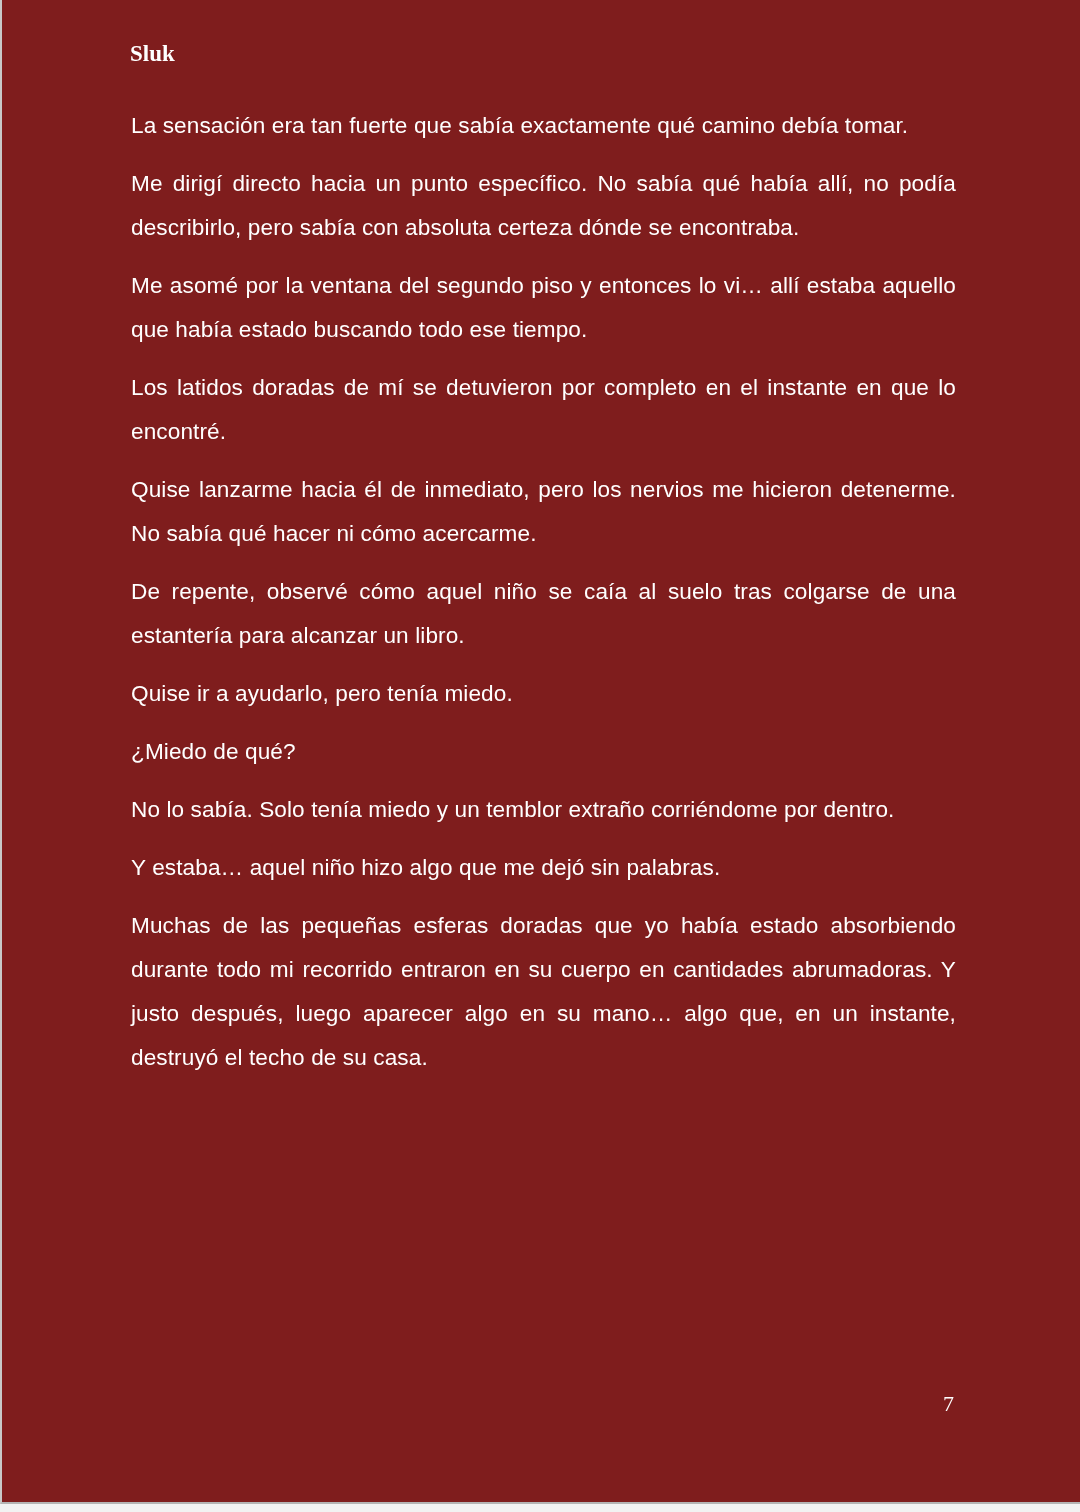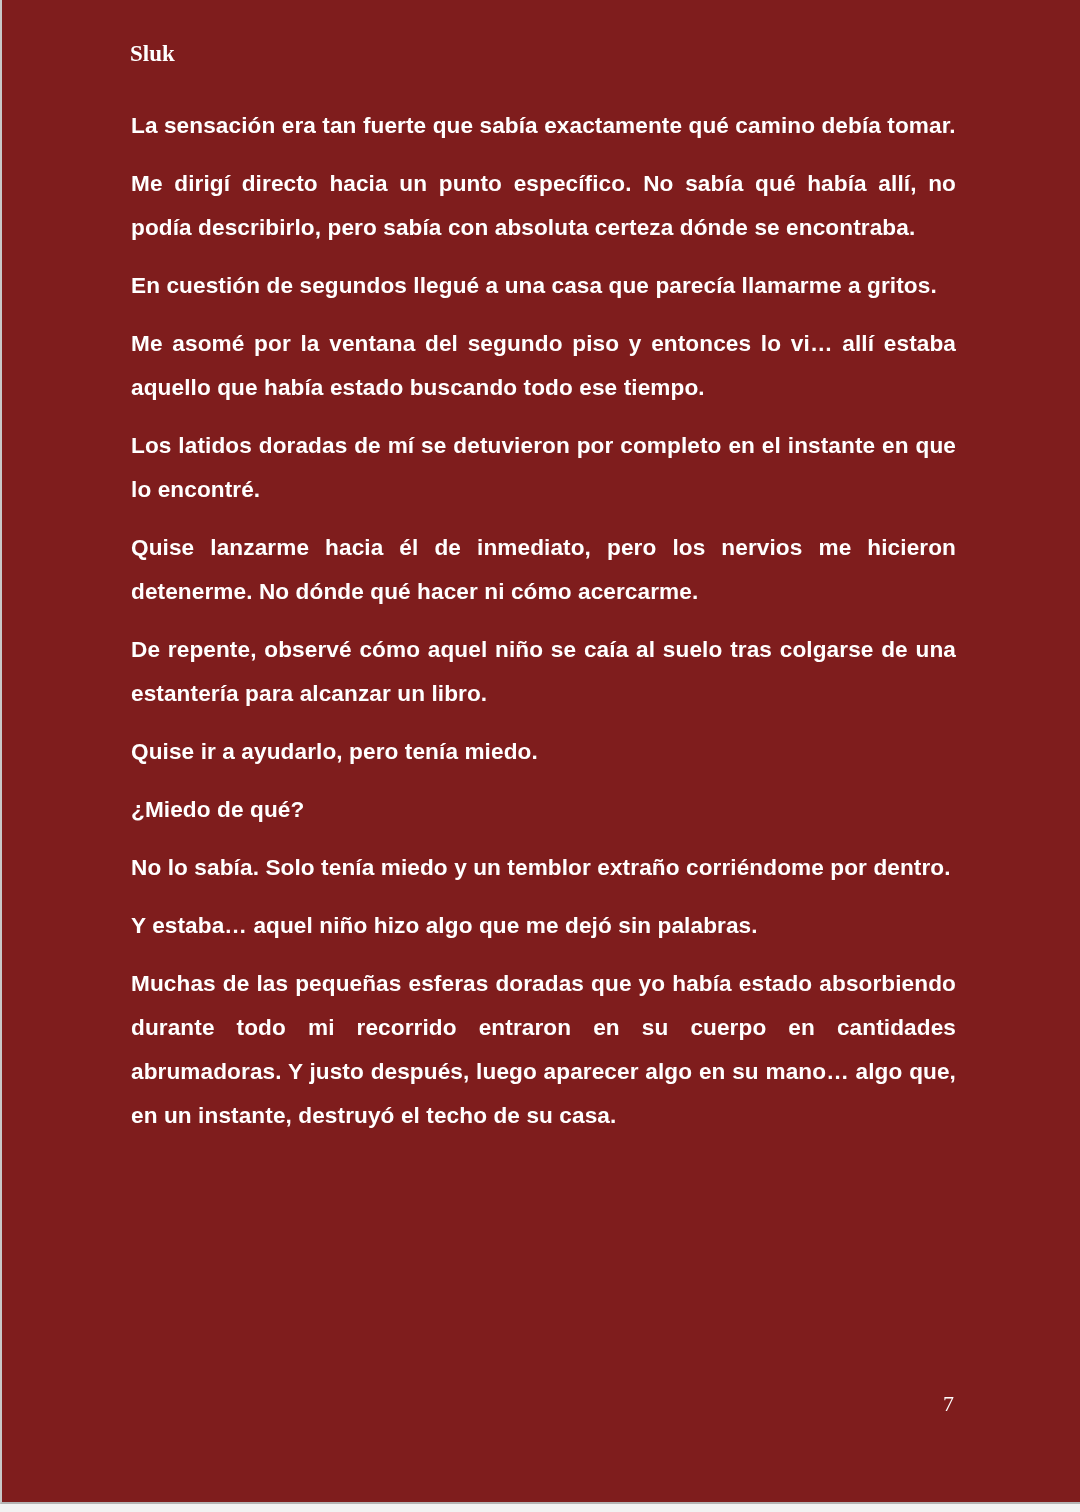--- a/index.html
+++ b/index.html
@@ -33,21 +33,20 @@
     }
     .body {
       position: absolute;
       left: 129px;
       top: 104px;
       width: 825px;
       font-family: "Liberation Sans", "DejaVu Sans", sans-serif;
       font-size: 22.6px;
       line-height: 44px;
       color: #ffffff;
-      font-weight: bold;
     }
     .para {
       margin: 0 0 14px 0;
       text-align: justify;
       text-align-last: left;
       letter-spacing: 0.1px;
     }
     .page-number {
       position: absolute;
       right: 126px;
@@ -60,24 +59,23 @@
   </style>
 </head>
 <body>
 
 <div class="page">
   <div class="header">Sluk</div>
 
   <div class="body">
     <p class="para">La sensación era tan fuerte que sabía exactamente qué camino debía tomar.</p>
     <p class="para">Me dirigí directo hacia un punto específico. No sabía qué había allí, no podía describirlo, pero sabía con absoluta certeza dónde se encontraba.</p>
-    <p class="para">En cuestión de segundos llegué a una casa que parecía llamarme a gritos.</p>
     <p class="para">Me asomé por la ventana del segundo piso y entonces lo vi… allí estaba aquello que había estado buscando todo ese tiempo.</p>
     <p class="para">Los latidos doradas de mí se detuvieron por completo en el instante en que lo encontré.</p>
-    <p class="para">Quise lanzarme hacia él de inmediato, pero los nervios me hicieron detenerme. No dónde qué hacer ni cómo acercarme.</p>
+    <p class="para">Quise lanzarme hacia él de inmediato, pero los nervios me hicieron detenerme. No sabía qué hacer ni cómo acercarme.</p>
     <p class="para">De repente, observé cómo aquel niño se caía al suelo tras colgarse de una estantería para alcanzar un libro.</p>
     <p class="para">Quise ir a ayudarlo, pero tenía miedo.</p>
     <p class="para">¿Miedo de qué?</p>
     <p class="para">No lo sabía. Solo tenía miedo y un temblor extraño corriéndome por dentro.</p>
     <p class="para">Y estaba… aquel niño hizo algo que me dejó sin palabras.</p>
     <p class="para">Muchas de las pequeñas esferas doradas que yo había estado absorbiendo durante todo mi recorrido entraron en su cuerpo en cantidades abrumadoras. Y justo después, luego aparecer algo en su mano… algo que, en un instante, destruyó el techo de su casa.</p>
   </div>
 
   <div class="page-number">7</div>
 </div>

